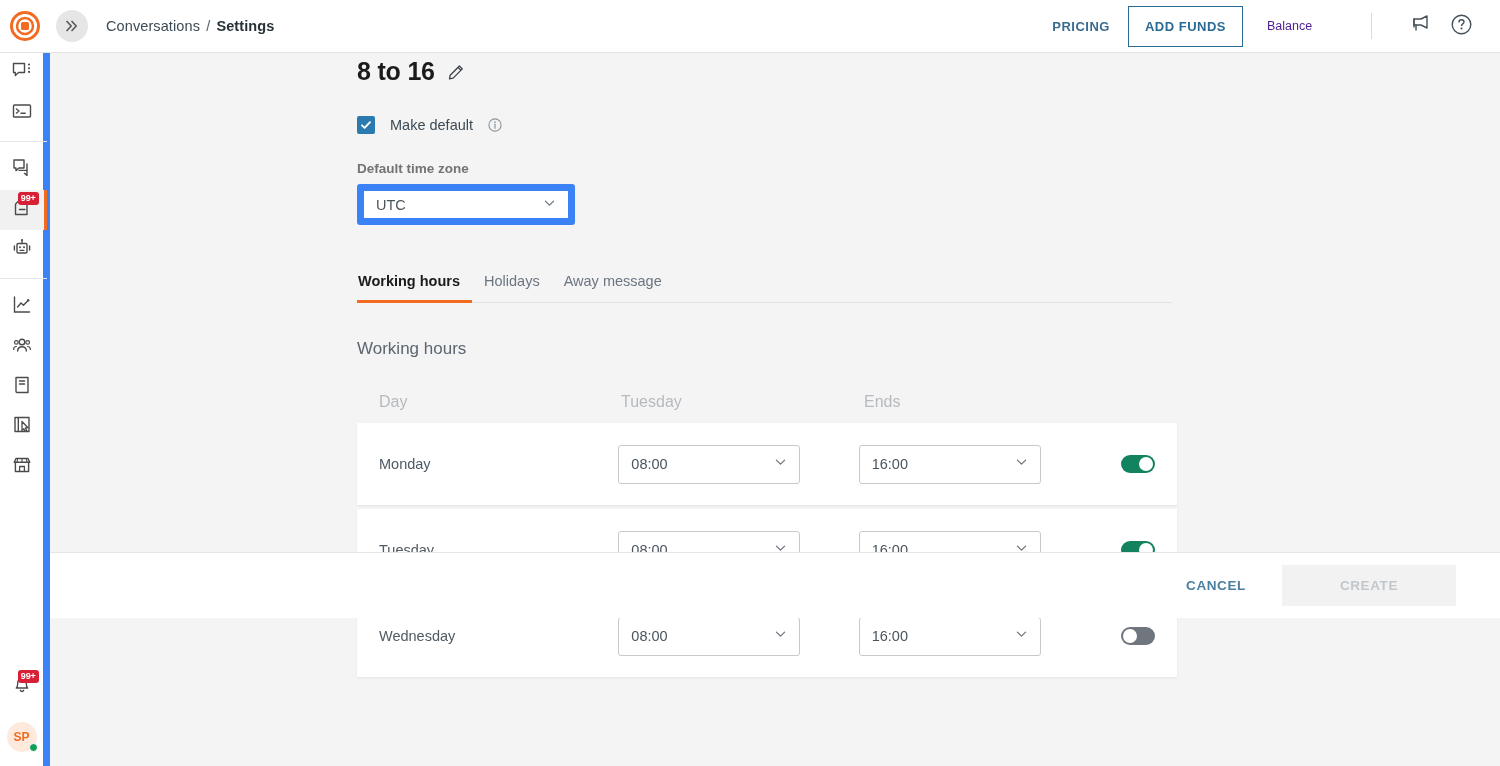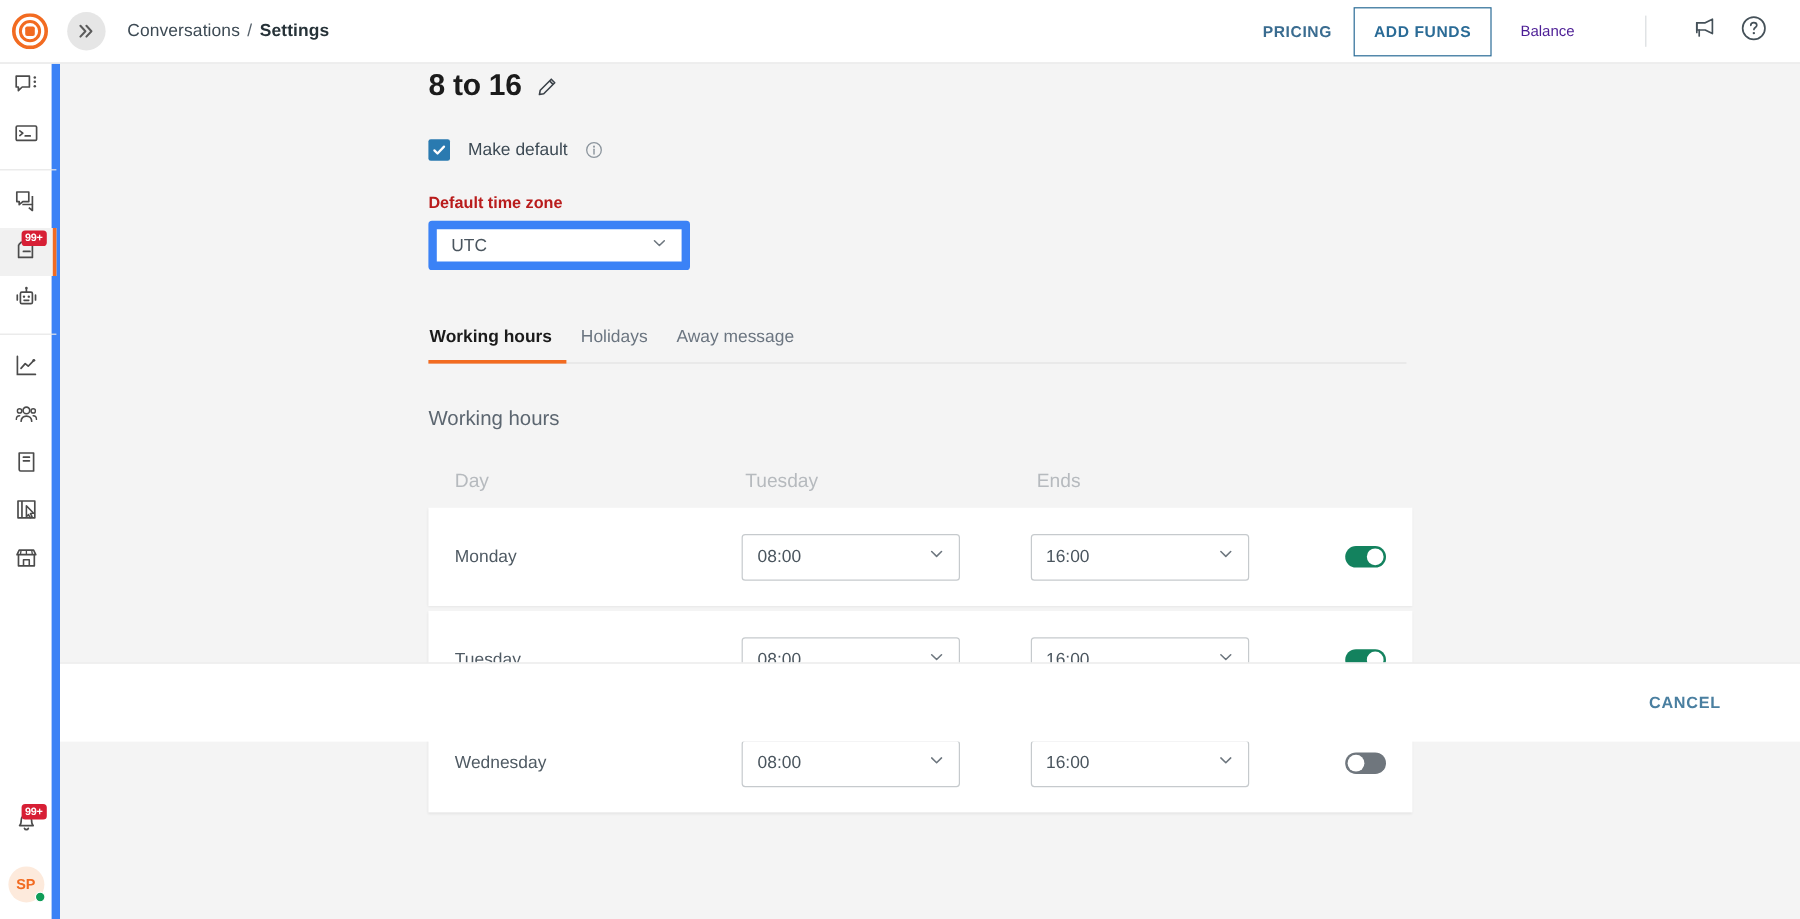--- a/index.html
+++ b/index.html
@@ -100,21 +100,21 @@
   .edit-icon { cursor: pointer; display: flex; }
 
   .checkbox-row { display: flex; align-items: center; gap: 15px; margin-top: 30px; }
   .checkbox {
     width: 18px; height: 18px; background: #2a7ab0; border-radius: 2px;
     display: flex; align-items: center; justify-content: center; cursor: pointer;
   }
   .checkbox-label { font-size: 14.5px; color: #3d4a54; }
   .info-icon { cursor: pointer; display: flex; }
 
-  .field-label { font-size: 13.5px; font-weight: bold; color: #b91c1c; margin-top: 27px; }
+  .field-label { font-size: 13.5px; font-weight: bold; color: #737373; margin-top: 27px; }
   .select-box {
     position: relative; width: 218px; height: 41px; background: #fff;
     border: 7px solid #3b82f6; border-radius: 3px;
     display: flex; align-items: center; padding: 0 12px; margin-top: 8px; cursor: pointer;
   }
   .select-value { font-size: 14.5px; color: #4a555e; }
   .select-chevron { position: absolute; right: 11px; top: 50%; transform: translateY(-50%); }
 
   .tabs { display: flex; gap: 0; margin-top: 48px; width: 815px; border-bottom: 1px solid #e1e1e1; }
   .tab {
@@ -521,15 +521,16 @@
               </span>
           </div>
         </div>
 
       </div>
     </div>
   </div>
 
   <div class="footer">
     <button class="cancel-btn">CANCEL</button>
+    <button class="create-btn" disabled="">CREATE</button>
   </div>
 
 </div>
 
 </body></html>

